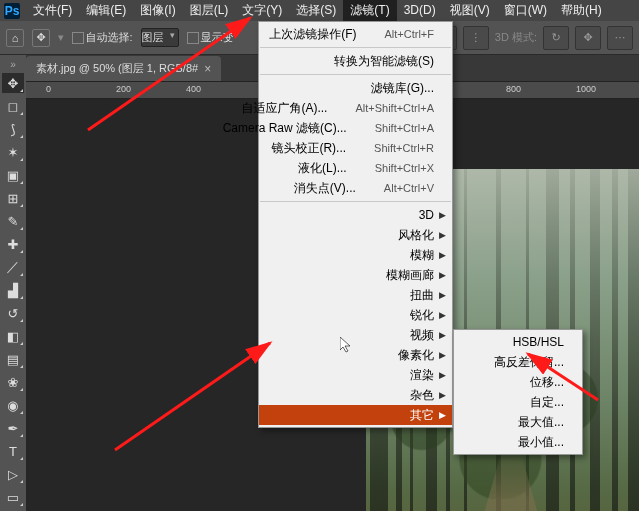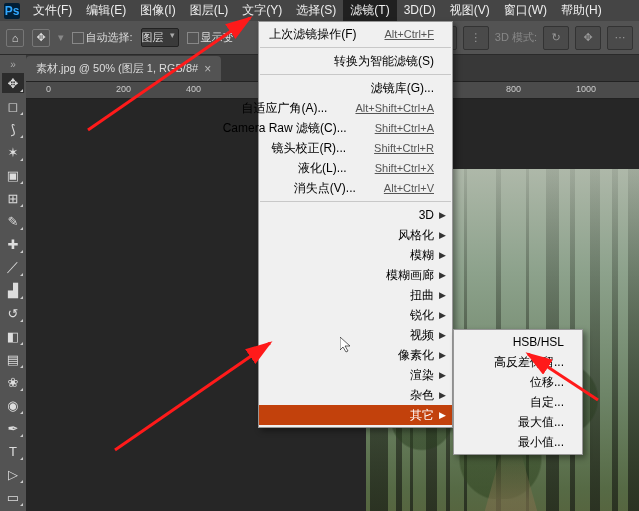--- a/index.html
+++ b/index.html
@@ -47,21 +47,21 @@
   .path { position:absolute; left:100px; bottom:0; width:90px; height:130px; background:linear-gradient(to bottom, rgba(120,110,80,0) , rgba(120,110,75,0.7) 40%, rgba(110,100,70,0.9)); clip-path:polygon(40% 0,60% 0,100% 100%,0 100%);}
   .foliage { position:absolute; left:0; right:0; bottom:80px; height:200px; background:
      radial-gradient(circle at 20% 60%, rgba(40,60,30,0.5) 0 30px, transparent 32px),
      radial-gradient(circle at 70% 50%, rgba(35,55,25,0.4) 0 35px, transparent 37px),
      radial-gradient(circle at 48% 80%, rgba(45,65,30,0.5) 0 40px, transparent 42px);}
 
   
   .ddmenu { position:absolute; background:#f0f0f0; border:1px solid #979797; box-shadow:3px 3px 6px rgba(0,0,0,0.4); color:#000; font-size:12px; padding:2px 0;}
   .ditem { display:flex; align-items:center; justify-content:flex-end; padding:2px 18px 2px 20px; line-height:16px; white-space:nowrap; position:relative;}
   .ditem.highlight { background:#c2410c; color:#fff;}
-  .ditem .kb { color:#555; font-size:11px; margin-left:28px;text-decoration:underline;}
+  .ditem .kb { color:#555; font-size:11px; margin-left:28px;}
   .ditem .sub { position:absolute; right:6px; font-size:9px; color:#333;}
   .ditem.highlight .sub { color:#fff;}
   .dsep { height:1px; background:#c8c8c8; margin:3px 1px;}
 
   .filter-menu { left:258px; top:21px; width:195px;}
   .sub-menu   { left:453px; top:329px; width:130px;}
 
   
   .arrow-svg { position:absolute; left:0; top:0; pointer-events:none; }
 </style>

